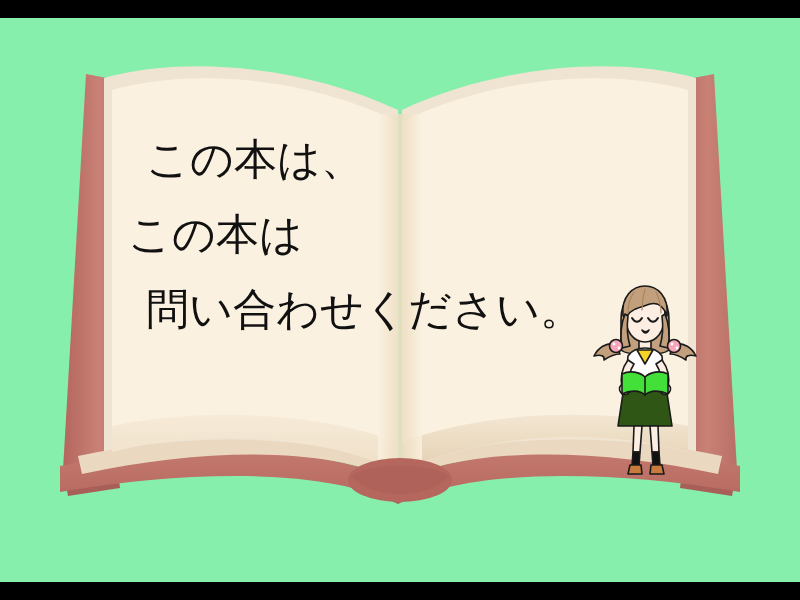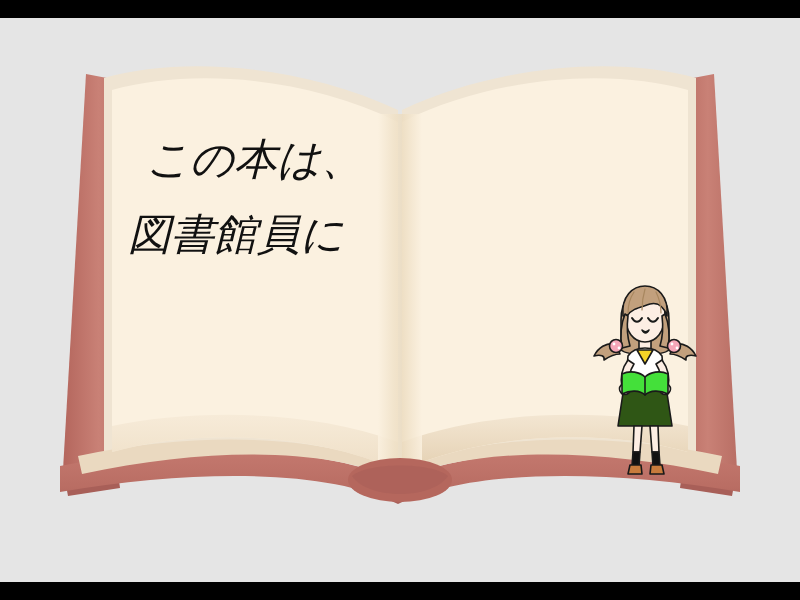--- a/index.html
+++ b/index.html
@@ -33,23 +33,22 @@
   .bar.top { top: 0; height: 18px; }
   .bar.bottom { bottom: 0; height: 18px; }
 
   
   #backdrop {
     position: absolute;
     left: 0;
     top: 18px;
     width: 800px;
     height: 564px;
-    background: #e5e5e5;
+    background: #86efac;
     overflow: hidden;
-    font-style: italic;
   }
 
   
   #book {
     position: absolute;
     left: 0;
     top: 0;
     width: 800px;
     height: 564px;
   }
@@ -154,21 +153,24 @@
           <path d="M352,458 C368,444 432,444 448,458 C432,482 368,482 352,458 Z" fill="#a85f58" opacity="0.55"></path>
         </g>
       </svg>
     </div>
 
     <div id="text-block">
       <div class="line indent">
         <span>この本は、</span>
       </div>
       <div class="line">
-        <span>図書館員に</span>
+        <span>この本は</span>
+      </div>
+      <div class="line indent">
+        <span>問い合わせください。</span>
       </div>
     </div>
 
     <div id="girl">
       <svg width="106" height="200" viewBox="0 0 106 200" xmlns="http://www.w3.org/2000/svg">
         <g stroke="#1a1a1a" stroke-width="1.6" stroke-linejoin="round" stroke-linecap="round">
 
           <path d="M29,40 C29,18 42,8 53,8 C64,8 77,18 77,40 L77,70 C70,76 36,76 29,70 Z" fill="#c2a07d"></path>
 
           <path d="M24,64 C14,62 6,68 2,76 C9,74 13,76 12,80 C18,76 24,74 28,74 Z" fill="#c2a07d"></path>

